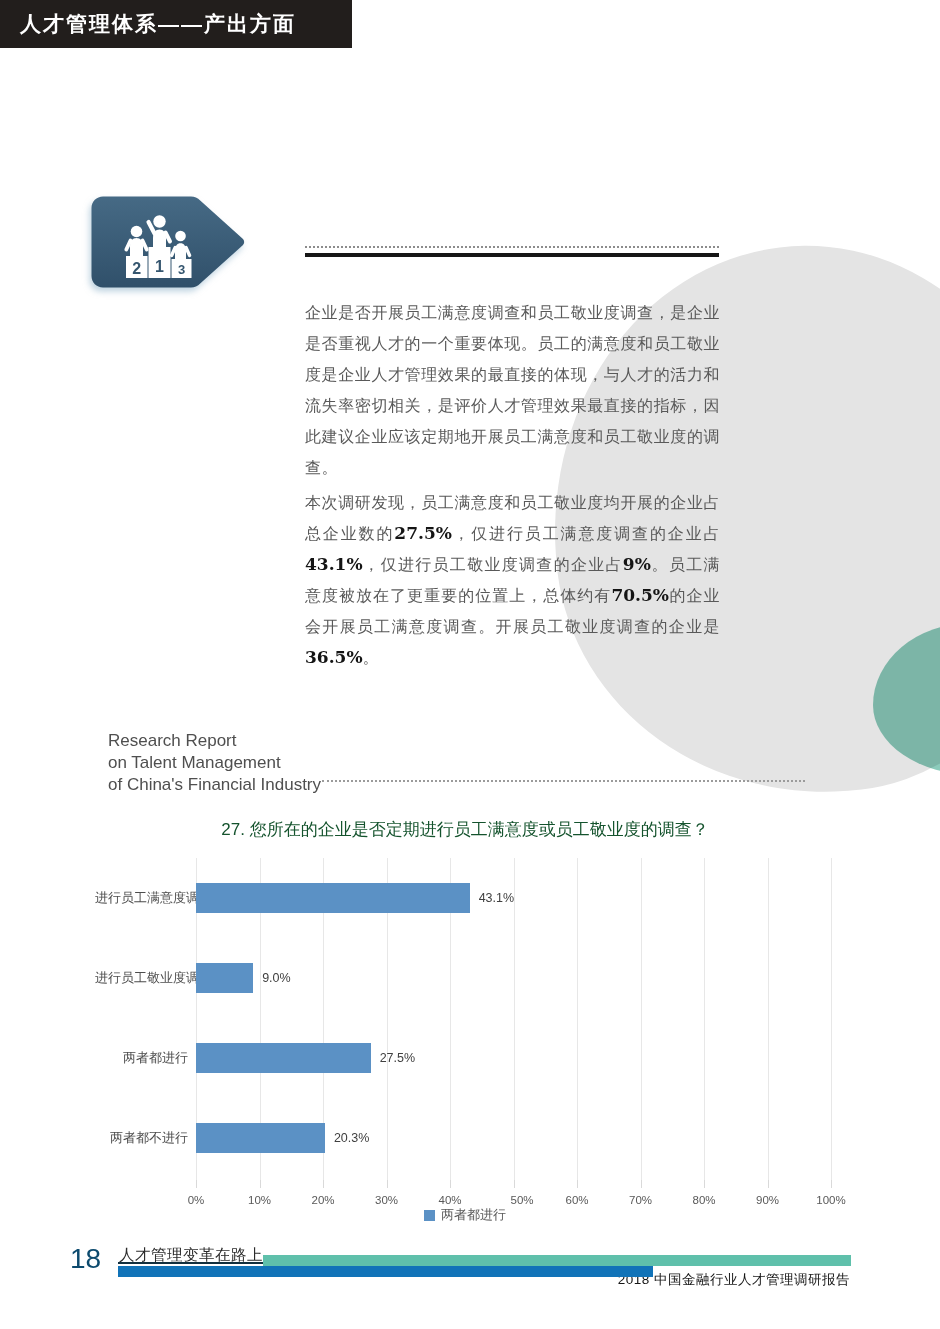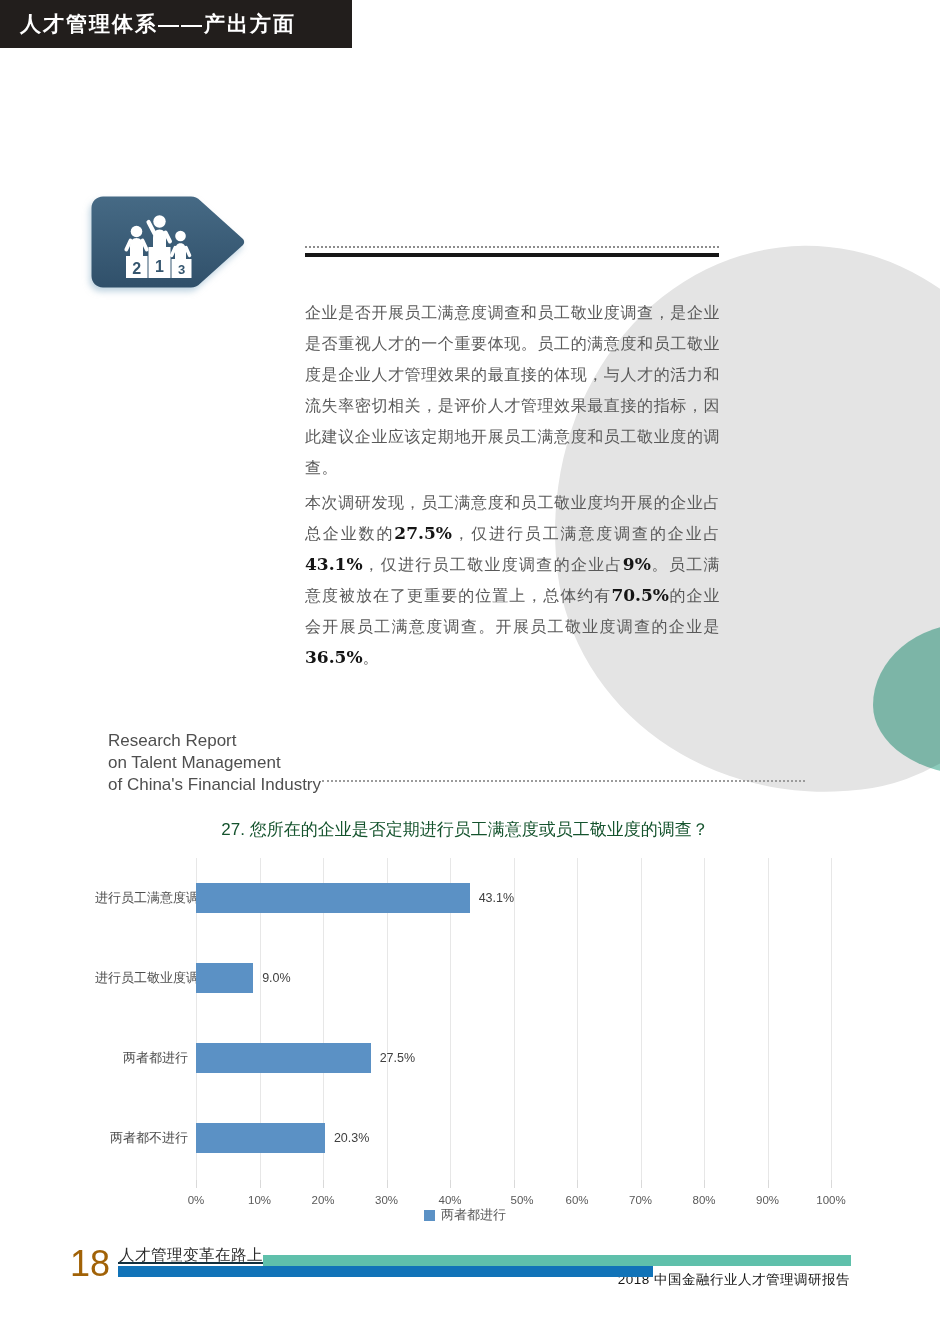--- a/index.html
+++ b/index.html
@@ -51,21 +51,21 @@
   .plot{position:absolute;left:0;top:40px;width:740px;height:322px;}
   .gridline{position:absolute;top:0;width:1px;height:322px;background:#e7e7e7;}
   .tick{position:absolute;top:322px;width:1px;height:8px;background:#d9d9d9;}
   .tick-label{position:absolute;top:336px;width:44px;text-align:center;font-size:11.5px;color:#595959;}
   .cat-label{position:absolute;left:0;width:93px;text-align:right;font-size:13px;color:#4d4d4d;line-height:80px;white-space:nowrap;}
   .bar{position:absolute;height:30px;}
   .val-label{position:absolute;height:30px;line-height:30px;font-size:12.5px;color:#404040;}
   .legend{position:absolute;top:388px;left:0;width:740px;display:flex;justify-content:center;align-items:center;gap:6px;font-size:13px;color:#595959;}
   .legend-swatch{display:inline-block;width:11px;height:11px;}
   
-  .page-number{position:absolute;left:70px;top:1243px;font-size:36px;color:#a16207;z-index:3;}
+  .page-number{position:absolute;left:70px;top:1243px;font-size:28px;color:#0c4a6e;z-index:3;}
   .slogan{position:absolute;left:119px;top:1245px;font-size:15.5px;color:#2b2b2b;z-index:3;letter-spacing:.5px;}
   .slogan-rule{position:absolute;left:118px;top:1262px;width:146px;height:2px;background:#12303f;z-index:3;}
   .bar-teal{position:absolute;left:263px;top:1255px;width:588px;height:11px;background:#5fc0ab;z-index:3;}
   .bar-blue{position:absolute;left:118px;top:1266px;width:535px;height:11px;background:#1173b8;z-index:4;}
   .report-title{position:absolute;right:90px;top:1271px;font-size:13.5px;color:#161616;z-index:3;letter-spacing:.5px;margin-left:40px;}
 </style>
 </head>
 <body>
 
 <div class="page">

